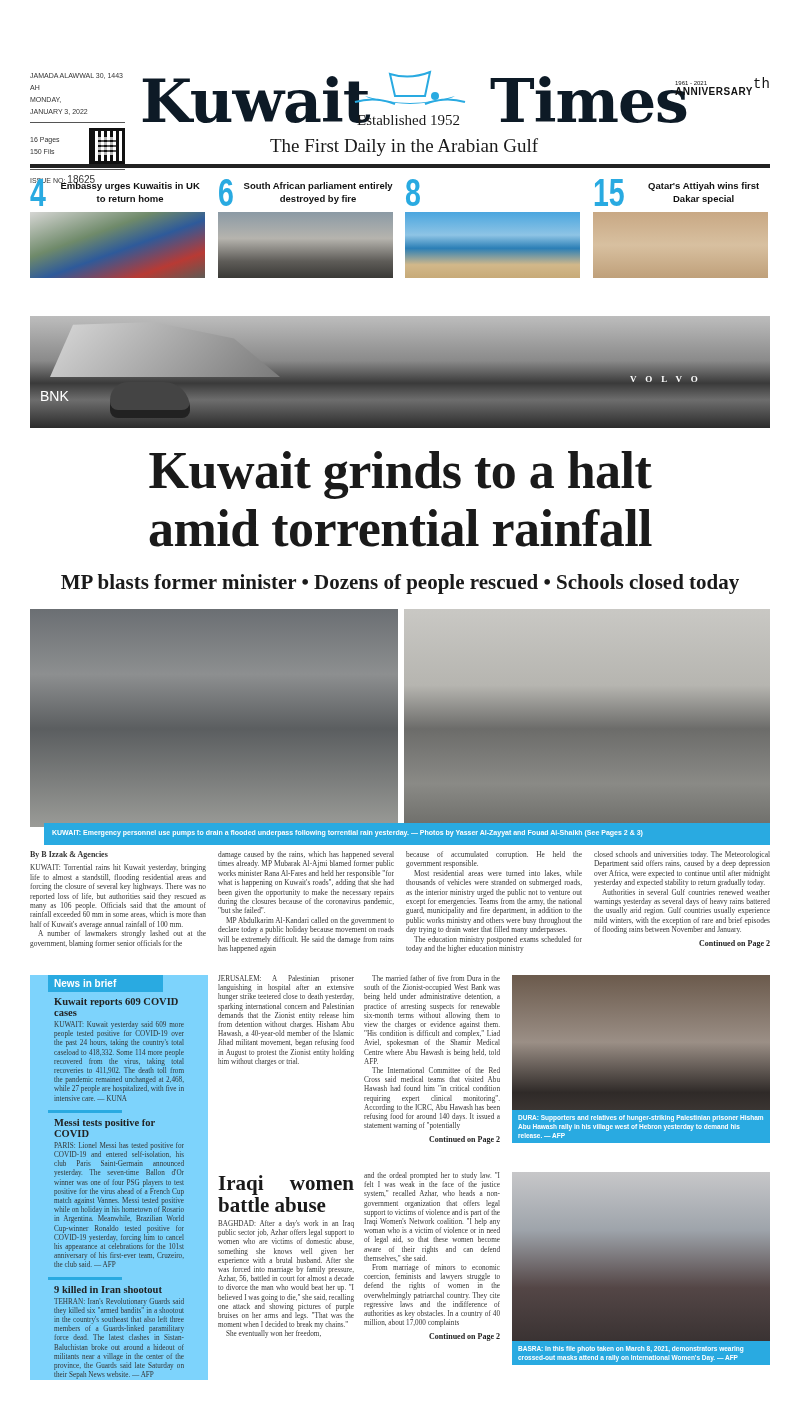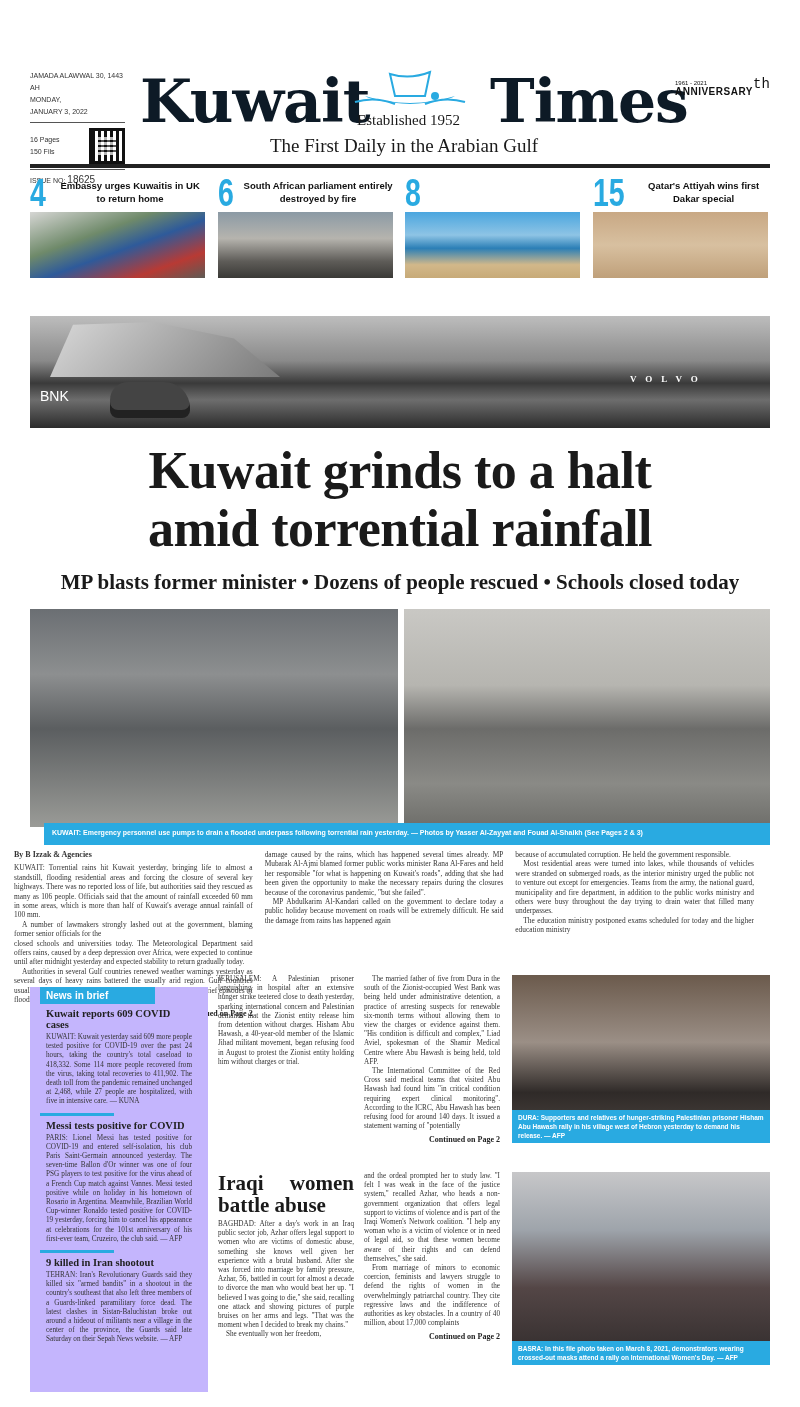--- a/index.html
+++ b/index.html
@@ -46,27 +46,27 @@
   
   .headline { left: 30px; top: 442px; width: 740px; text-align: center; font-family: "Liberation Serif", serif; font-weight: bold; font-size: 52px; line-height: 58px; color: #1a1a1a; letter-spacing: -0.5px; }
   .subhead { left: 30px; top: 570px; width: 740px; text-align: center; font-weight: bold; font-size: 21px; color: #1a1a1a; }
 
   
   .photo-l { left: 30px; top: 609px; width: 368px; height: 218px; background: linear-gradient(180deg, #6b6f73 0%, #8d8f90 30%, #5b5e60 55%, #9a9b97 100%); }
   .photo-r { left: 404px; top: 609px; width: 366px; height: 218px; background: linear-gradient(180deg, #c9c8c4 0%, #b6b5b0 35%, #6c6c6a 55%, #8a8a86 80%, #6e6e6a 100%); }
   .caption-main { left: 44px; top: 823px; width: 726px; height: 22px; background: #29aae1; color: #fff; font-family: "Liberation Sans", sans-serif; font-size: 7px; font-weight: bold; padding: 6px 8px; }
 
   
-  .cols { left: 14px; top: 850px; width: 740px; display: grid; grid-template-columns: repeat(3, 1fr); column-gap: 12px; font-size: 7.4px; line-height: 9.4px; text-align: justify; color: #333; }
+  .cols { left: 30px; top: 850px; width: 740px; display: grid; grid-template-columns: repeat(4, 1fr); column-gap: 12px; font-size: 7.4px; line-height: 9.4px; text-align: justify; color: #333; }
   .cols p { text-indent: 8px; }
   .cols .byline { font-weight: bold; font-size: 8px; margin-bottom: 4px; text-indent: 0; }
   .cont { text-align: right; font-weight: bold; font-size: 8px; margin-top: 4px; color: #222; }
 
   
-  .brief { left: 30px; top: 975px; width: 178px; height: 405px; background: #c4b5fd; padding: 4px 16px; margin-top: 12px; }
+  .brief { left: 30px; top: 975px; width: 178px; height: 405px; background: #7dd3fc; padding: 4px 24px; }
   .brief .tab { background: #29aae1; color: #fff; font-family: "Liberation Sans", sans-serif; font-weight: bold; font-size: 10px; padding: 3px 6px; margin: -4px -6px 4px -6px; width: 115px; }
   .brief h3 { font-size: 10.5px; font-weight: bold; margin: 4px 0 3px; color: #222; }
   .brief p { font-size: 7.2px; line-height: 9.2px; text-align: justify; color: #333; }
   .brief .sep { height: 3px; width: 74px; background: #29aae1; margin: 6px -6px 2px; }
 
   .story { width: 282px; }
   .story h2 { font-size: 21px; line-height: 22px; font-weight: bold; color: #1a1a1a; margin-bottom: 4px; }
   .story .grid { display: grid; grid-template-columns: 1fr 1fr; column-gap: 10px; font-size: 7.2px; line-height: 9.2px; text-align: justify; color: #333; }
   .story .left p:first-child { text-indent: 0; }
   .story p { text-indent: 8px; }

